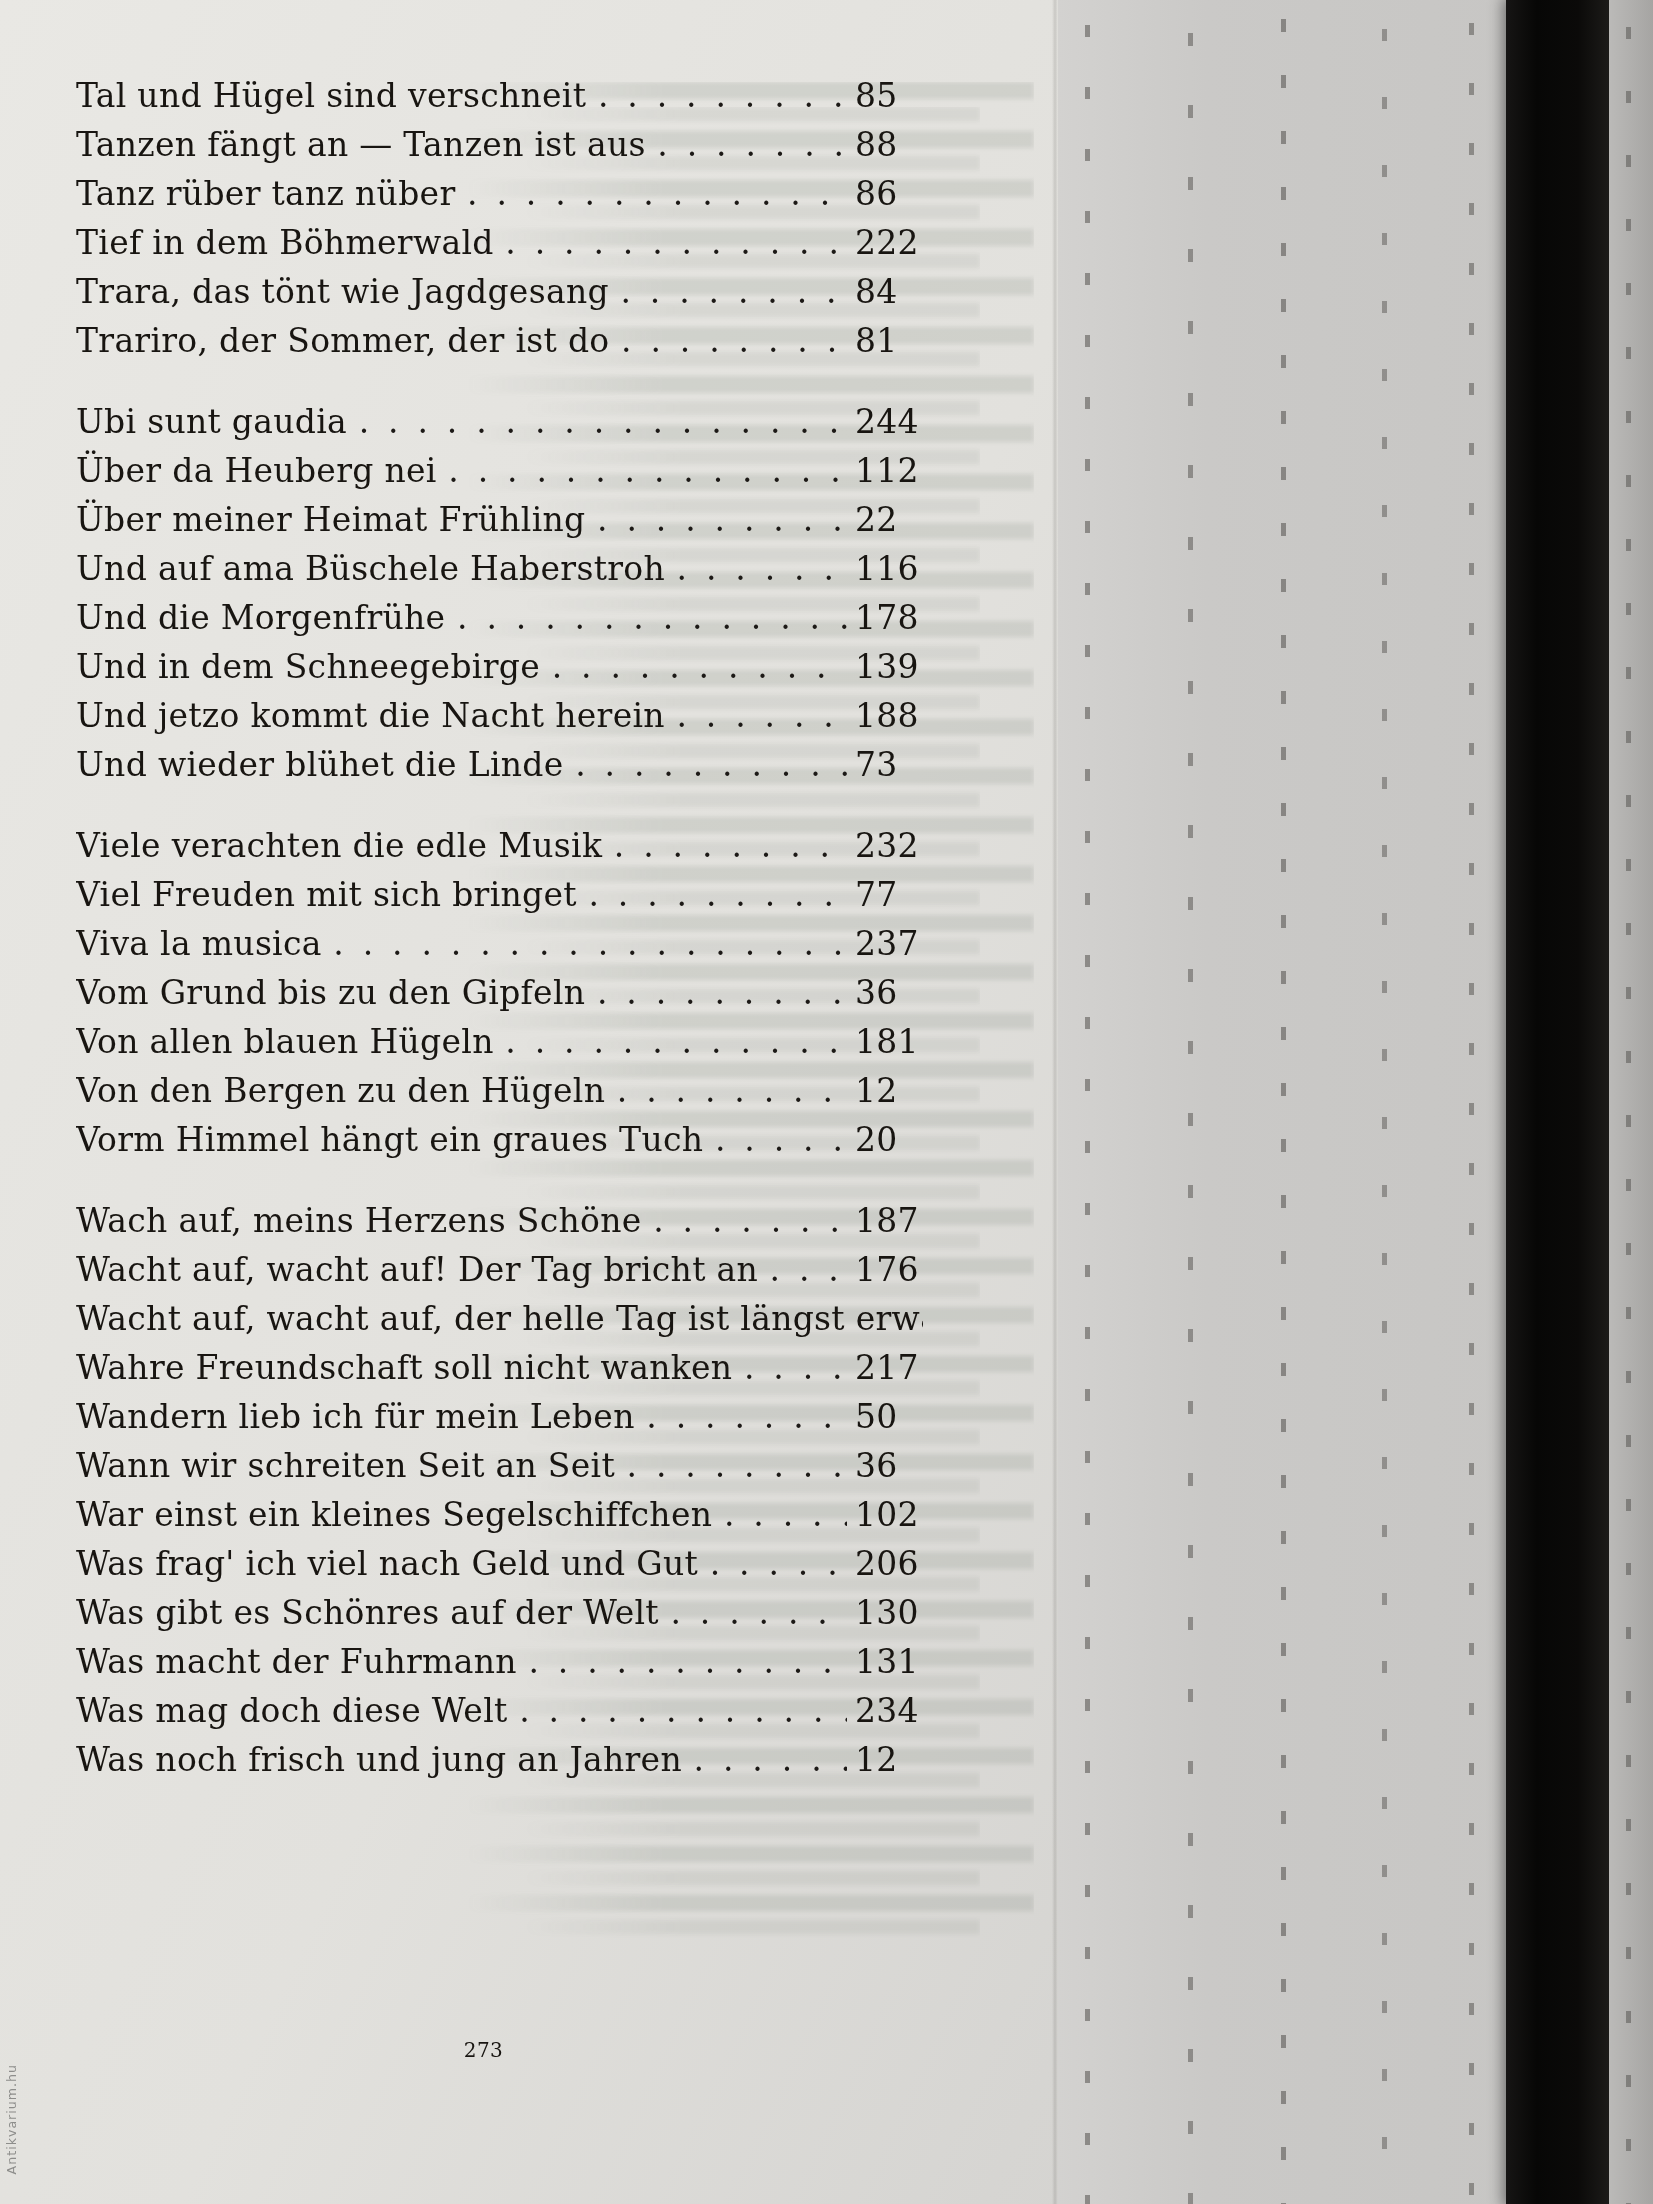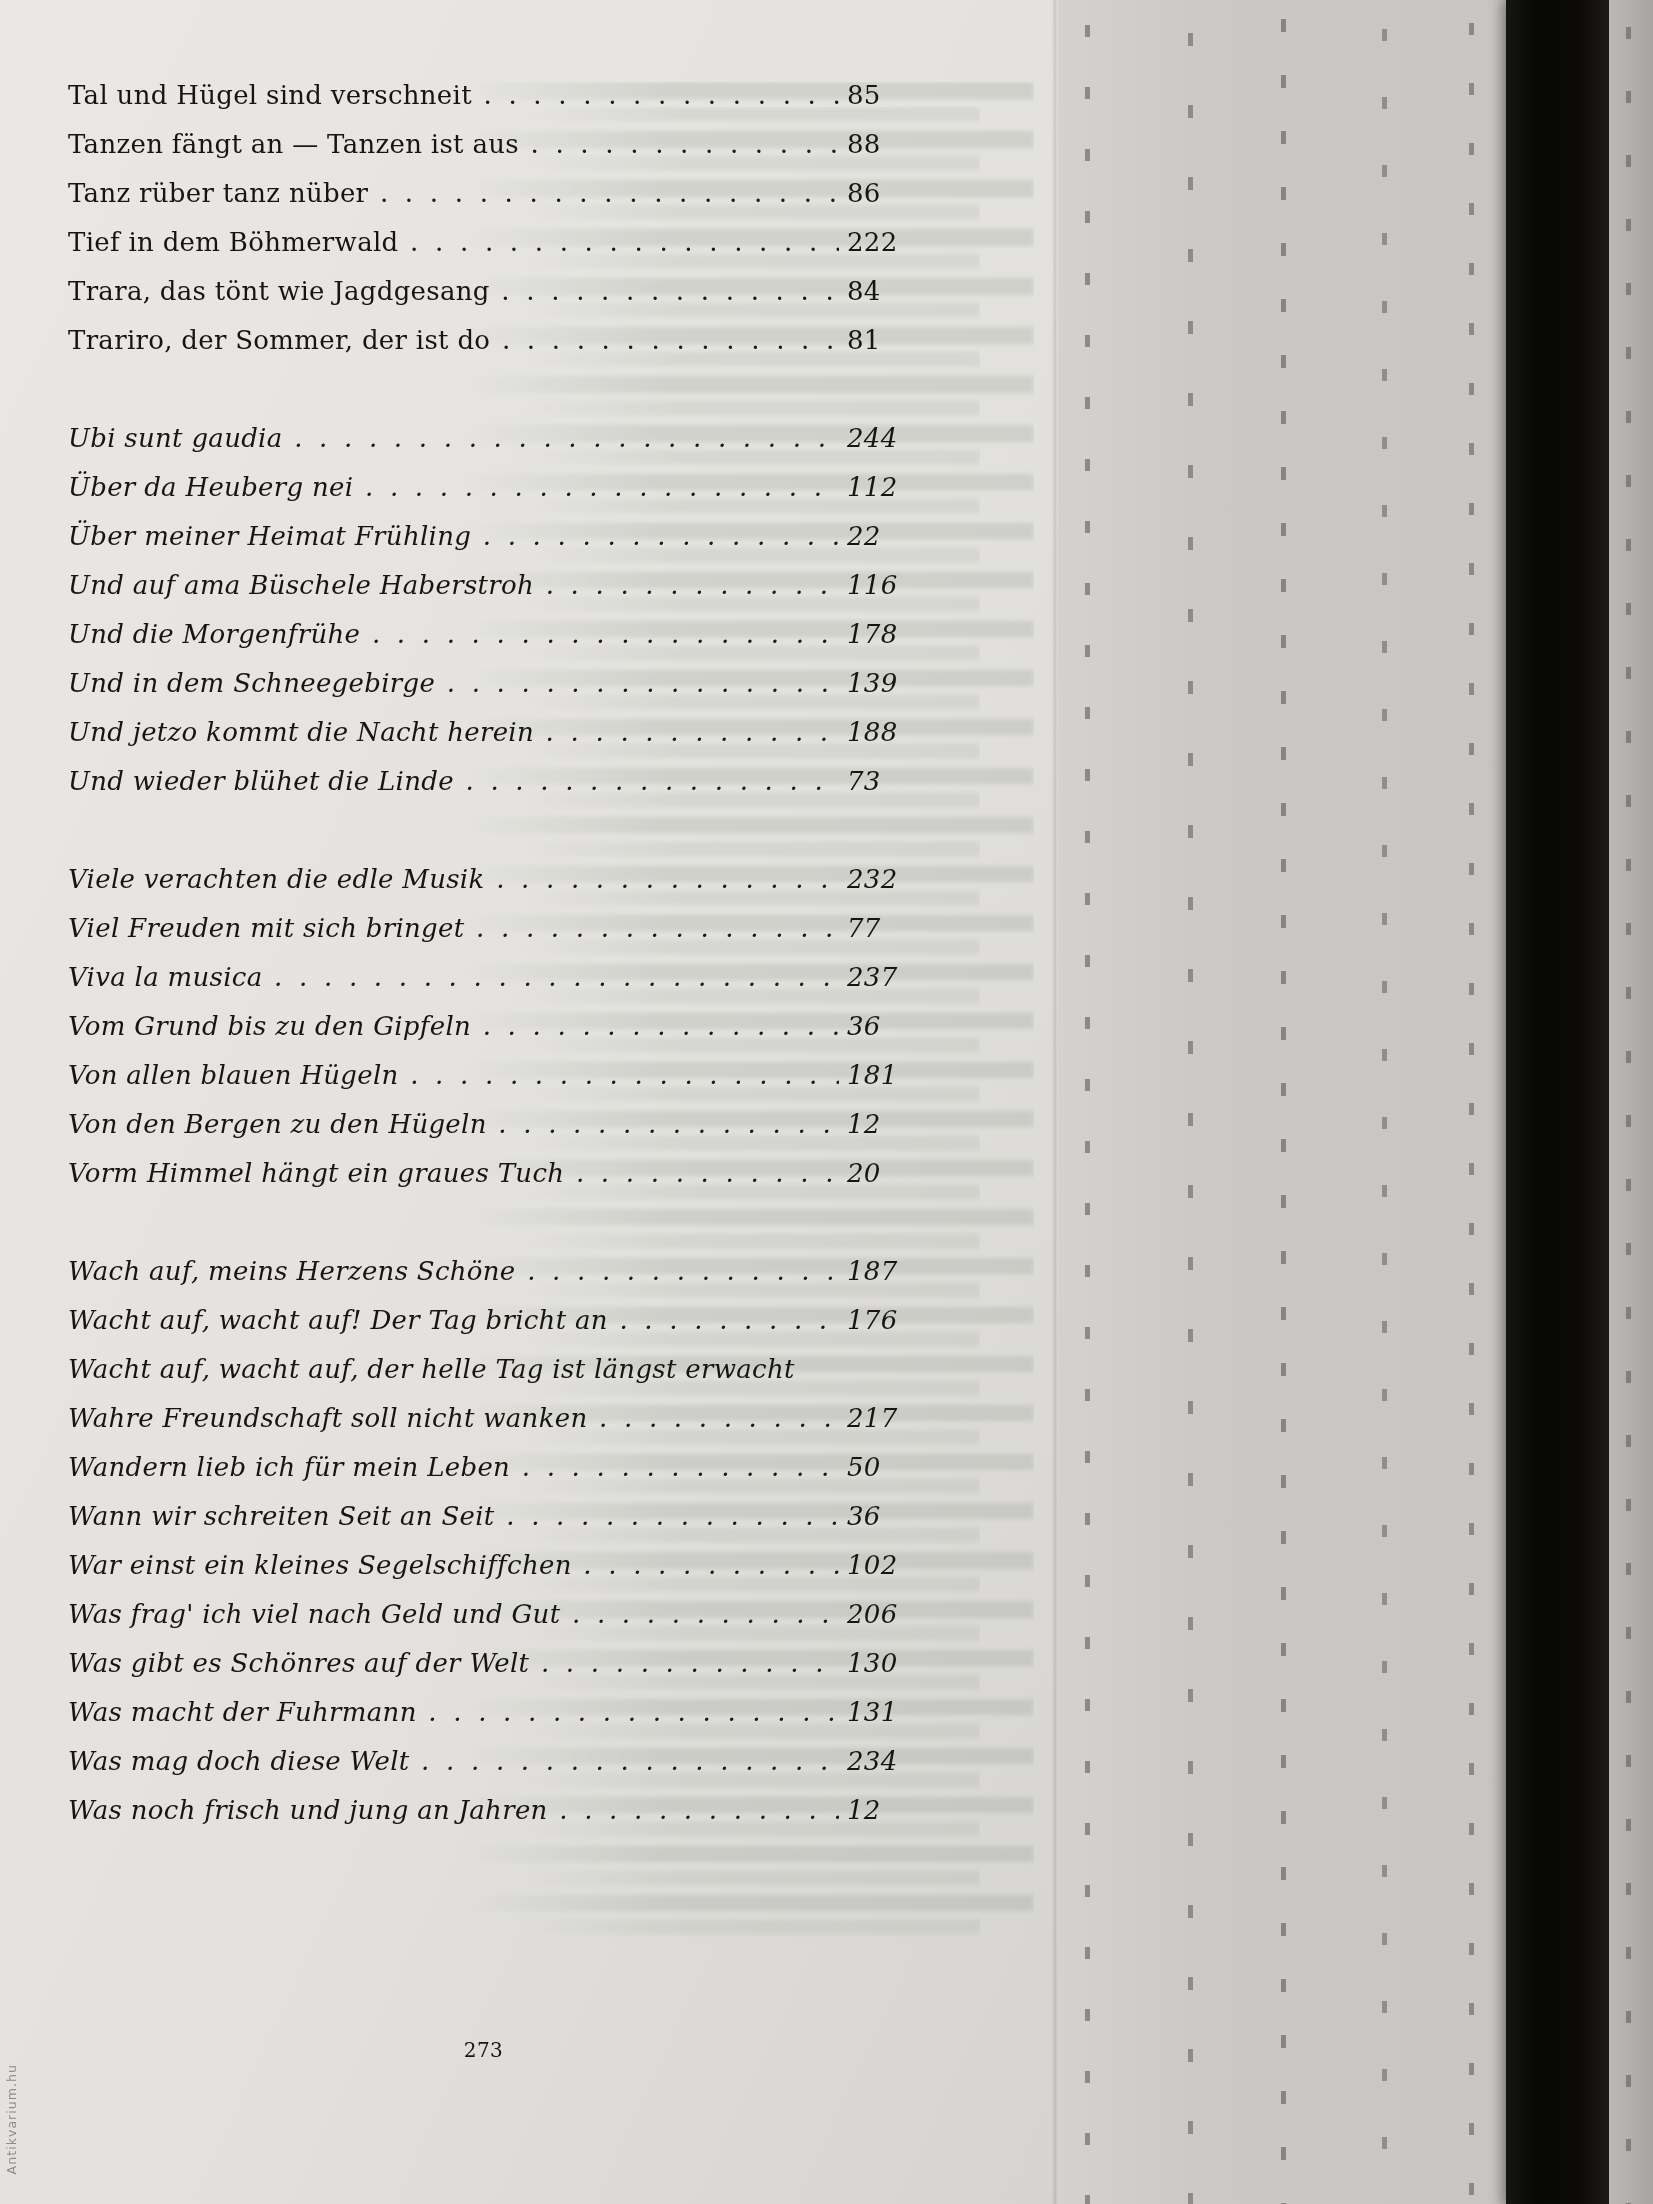--- a/index.html
+++ b/index.html
@@ -49,24 +49,24 @@
     mask-image:linear-gradient(90deg,transparent 0,#000 35%);
     pointer-events:none;
   }
   .bleedthrough.b2{
     left:524px;top:107px;width:456px;
     background:repeating-linear-gradient(180deg,rgba(90,100,92,.09) 0 13.6px,rgba(90,100,92,0) 13.6px 49px);
   }
 
   
   .content{
-    position:absolute;left:68px;top:71px;width:847px;
-    font-size:26px;letter-spacing:0.3px;
-  }
-  .section + .section{margin-top:49px;font-style:italic;}
+    position:absolute;left:76px;top:71px;width:847px;
+    font-size:33px;letter-spacing:0.3px;
+  }
+  .section + .section{margin-top:32px;}
   .row{
     display:flex;align-items:baseline;
     height:49px;line-height:49px;
     white-space:nowrap;overflow:hidden;
   }
   .row .title{flex:0 0 auto;}
   .row .leader{
     flex:1 1 0;min-width:9.7px;overflow:hidden;white-space:nowrap;
     margin:0 7.8px 0 11.6px;color:#1c1916;
   }

